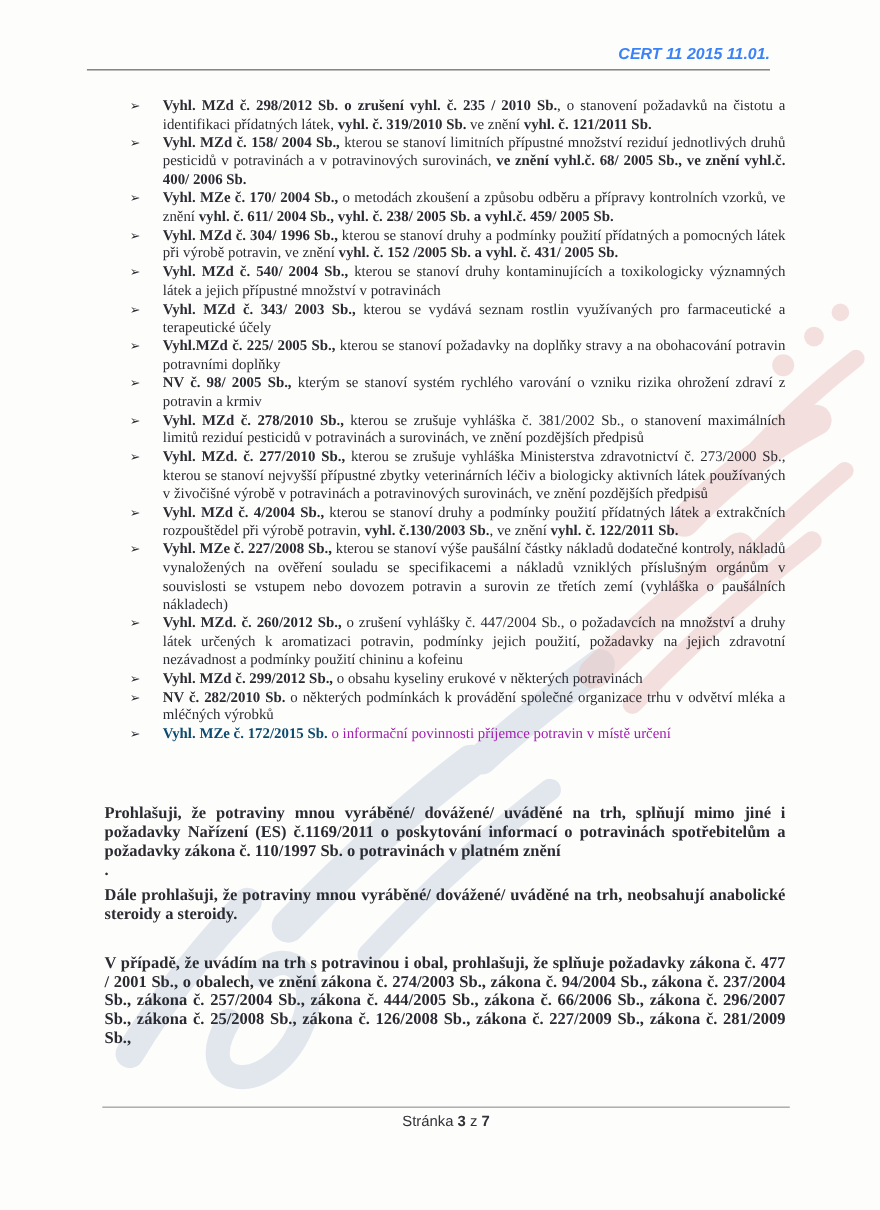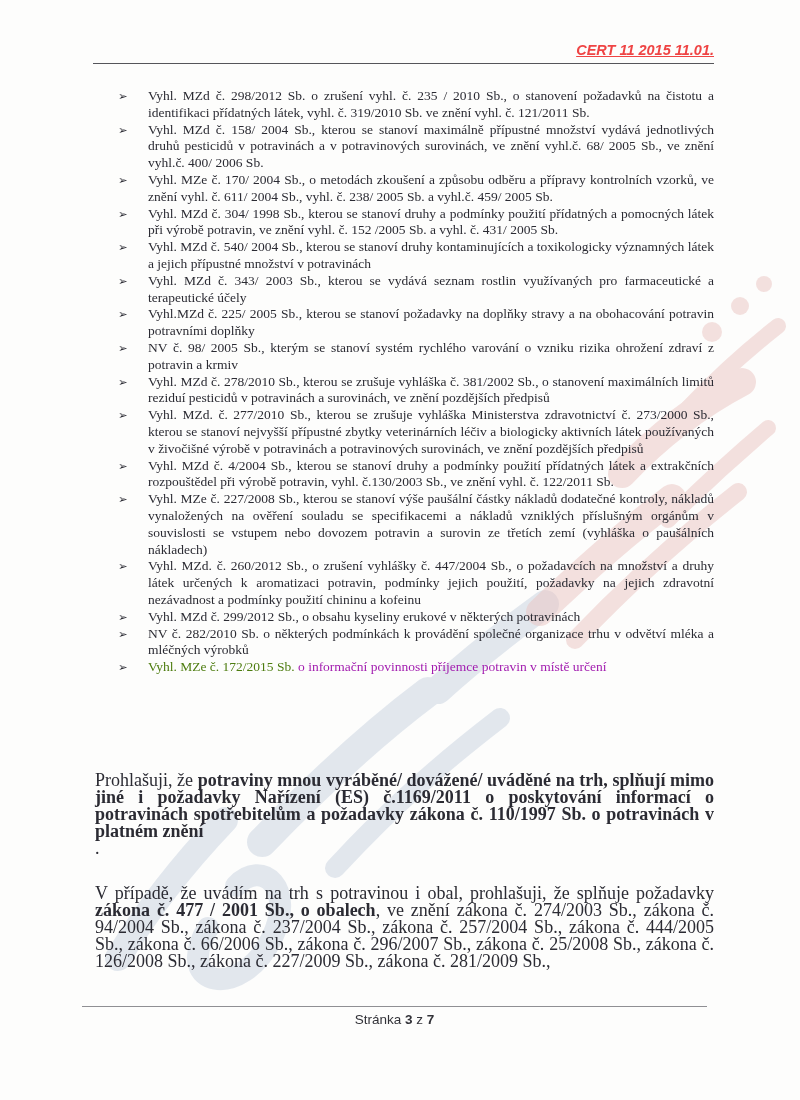--- a/index.html
+++ b/index.html
@@ -8,55 +8,54 @@
     width:800px;height:1100px;
     background:#fdfdfc;
     overflow:hidden;
     font-family:"Liberation Serif", serif;
     color:#2b2b33;
   }
   
   .watermark{position:absolute;left:0;top:0;z-index:0;pointer-events:none;}
   
   .header{
-    position:absolute;left:93px;top:42px;width:621px;z-index:2;
+    position:absolute;left:79px;top:42px;width:621px;z-index:2;
     text-align:right;
     font-family:"Liberation Sans", sans-serif;
     font-style:italic;font-weight:700;font-size:14.5px;
-    color:#ef4444;
+    color:#3b82f6;
     padding-bottom:5px;
     border-bottom:1.6px solid #55555a;
-    text-decoration:underline;
   }
   
   .reg-list{
     position:absolute;left:95px;top:88px;width:619px;z-index:2;
     font-size:13.5px;line-height:16.8px;
   }
   .list-item{display:flex;}
   .bullet{
     flex:0 0 53px;box-sizing:border-box;padding-left:23px;
     font-family:"DejaVu Sans", sans-serif;
     font-size:11.5px;line-height:16.8px;color:#2b2b33;
   }
   .item-text{flex:1;text-align:justify;}
-  .item-text b{font-weight:400;}
+  .item-text b{font-weight:700;}
   
   .declarations{
-    position:absolute;left:95px;top:772px;width:619px;z-index:2;
-    font-size:18px;line-height:17px;
+    position:absolute;left:95px;top:732px;width:619px;z-index:2;
+    font-size:15px;line-height:17px;font-weight:bold;
   }
   .declarations p{margin:0;text-align:justify;}
   .para-exceptions{margin-top:18px !important;}
   .para-dot{margin-top:0 !important;}
   .para-anabolic{margin-top:6px !important;}
   .para-packaging{margin-top:28px !important;}
   
   .footer{
-    position:absolute;left:82px;top:1006px;width:625px;z-index:2;
+    position:absolute;left:93px;top:1006px;width:625px;z-index:2;
     border-top:1.5px solid #8f8f93;
     padding-top:5px;
     text-align:center;
     font-family:"Liberation Sans", sans-serif;
     font-size:13.5px;color:#323238;
   }
 </style>
 </head>
 <body>
 
@@ -86,29 +85,29 @@
     <span>CERT 11 2015 11.01.</span>
   </div>
 
   <div class="reg-list">
       <div class="list-item">
         <span class="bullet">➢</span>
         <div class="item-text"><b>Vyhl. MZd č. 298/2012 Sb. o zrušení vyhl. č. 235 / 2010 Sb.</b><span>, o stanovení požadavků na čistotu a identifikaci přídatných látek, </span><b>vyhl. č. 319/2010 Sb.</b><span> ve znění </span><b>vyhl. č. 121/2011 Sb.</b></div>
       </div>
       <div class="list-item">
         <span class="bullet">➢</span>
-        <div class="item-text"><b>Vyhl. MZd č. 158/ 2004 Sb.,</b><span> kterou se stanoví maximálně přípustné množství vydává jednotlivých druhů pesticidů v potravinách a v potravinových surovinách, </span><b>ve znění vyhl.č. 68/ 2005 Sb., ve znění vyhl.č. 400/ 2006 Sb.</b></div>
+        <div class="item-text"><b>Vyhl. MZd č. 158/ 2004 Sb.,</b><span> kterou se stanoví limitních přípustné množství reziduí jednotlivých druhů pesticidů v potravinách a v potravinových surovinách, </span><b>ve znění vyhl.č. 68/ 2005 Sb., ve znění vyhl.č. 400/ 2006 Sb.</b></div>
       </div>
       <div class="list-item">
         <span class="bullet">➢</span>
         <div class="item-text"><b>Vyhl. MZe č. 170/ 2004 Sb.,</b><span> o metodách zkoušení a způsobu odběru a přípravy kontrolních vzorků, ve znění </span><b>vyhl. č. 611/ 2004 Sb., vyhl. č. 238/ 2005 Sb. a vyhl.č. 459/ 2005 Sb.</b></div>
       </div>
       <div class="list-item">
         <span class="bullet">➢</span>
-        <div class="item-text"><b>Vyhl. MZd č. 304/ 1998 Sb.,</b><span> kterou se stanoví druhy a podmínky použití přídatných a pomocných látek při výrobě potravin, ve znění </span><b>vyhl. č. 152 /2005 Sb. a vyhl. č. 431/ 2005 Sb.</b></div>
+        <div class="item-text"><b>Vyhl. MZd č. 304/ 1996 Sb.,</b><span> kterou se stanoví druhy a podmínky použití přídatných a pomocných látek při výrobě potravin, ve znění </span><b>vyhl. č. 152 /2005 Sb. a vyhl. č. 431/ 2005 Sb.</b></div>
       </div>
       <div class="list-item">
         <span class="bullet">➢</span>
         <div class="item-text"><b>Vyhl. MZd č. 540/ 2004 Sb.,</b><span> kterou se stanoví druhy kontaminujících a toxikologicky významných látek a jejich přípustné množství v potravinách</span></div>
       </div>
       <div class="list-item">
         <span class="bullet">➢</span>
         <div class="item-text"><b>Vyhl. MZd č. 343/ 2003 Sb.,</b><span> kterou se vydává seznam rostlin využívaných pro farmaceutické a terapeutické účely</span></div>
       </div>
       <div class="list-item">
@@ -142,27 +141,28 @@
       <div class="list-item">
         <span class="bullet">➢</span>
         <div class="item-text"><b>Vyhl. MZd č. 299/2012 Sb.,</b><span> o obsahu kyseliny erukové v některých potravinách</span></div>
       </div>
       <div class="list-item">
         <span class="bullet">➢</span>
         <div class="item-text"><b>NV č. 282/2010 Sb.</b><span> o některých podmínkách k provádění společné organizace trhu v odvětví mléka a mléčných výrobků</span></div>
       </div>
       <div class="list-item">
         <span class="bullet">➢</span>
-        <div class="item-text"><b style="color: #4d7c0f;">Vyhl. MZe č. 172/2015 Sb.</b><span style="color: #a21caf;"> o informační povinnosti příjemce potravin v místě určení</span></div>
+        <div class="item-text"><b style="color: #0c4a6e;">Vyhl. MZe č. 172/2015 Sb.</b><span style="color: #a21caf;"> o informační povinnosti příjemce potravin v místě určení</span></div>
       </div>
     </div>
 
   <div class="declarations">
       <p class="para para-intro"><span>Prohlašuji, že </span><b>potraviny mnou vyráběné/ dovážené/ uváděné na trh, splňují mimo jiné i požadavky Nařízení (ES) č.1169/2011 o poskytování informací o potravinách spotřebitelům a požadavky zákona č. 110/1997 Sb. o potravinách v platném znění</b></p>
       <p class="para para-dot"><span>.</span></p>
+      <p class="para para-anabolic"><b>Dále prohlašuji, že potraviny mnou vyráběné/ dovážené/ uváděné na trh, neobsahují anabolické steroidy a steroidy.</b></p>
       <p class="para para-packaging"><span>V případě, že uvádím na trh s potravinou i obal, prohlašuji, že splňuje požadavky </span><b>zákona č. 477 / 2001 Sb., o obalech</b><span>, ve znění zákona č. 274/2003 Sb., zákona č. 94/2004 Sb., zákona č. 237/2004 Sb., zákona č. 257/2004 Sb., zákona č. 444/2005 Sb., zákona č. 66/2006 Sb., zákona č. 296/2007 Sb., zákona č. 25/2008 Sb., zákona č. 126/2008 Sb., zákona č. 227/2009 Sb., zákona č. 281/2009 Sb.,</span></p>
     </div>
 
   <div class="footer">
     <span><span>Stránka </span><b>3</b><span> z </span><b>7</b></span>
   </div>
 
 </div>
 
 </body></html>

